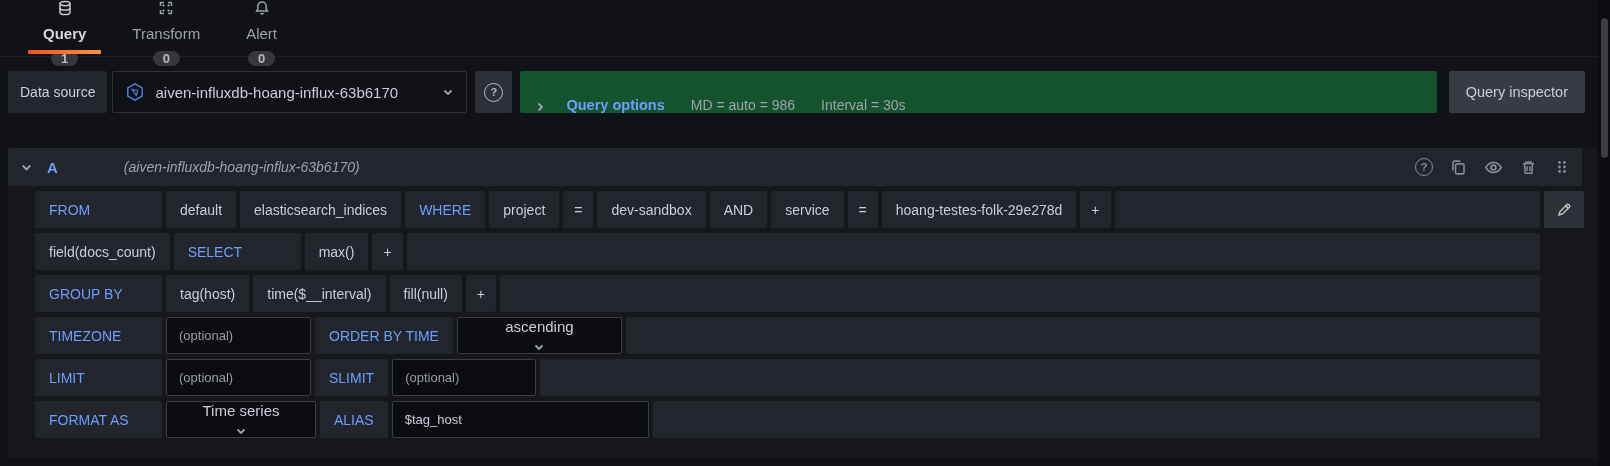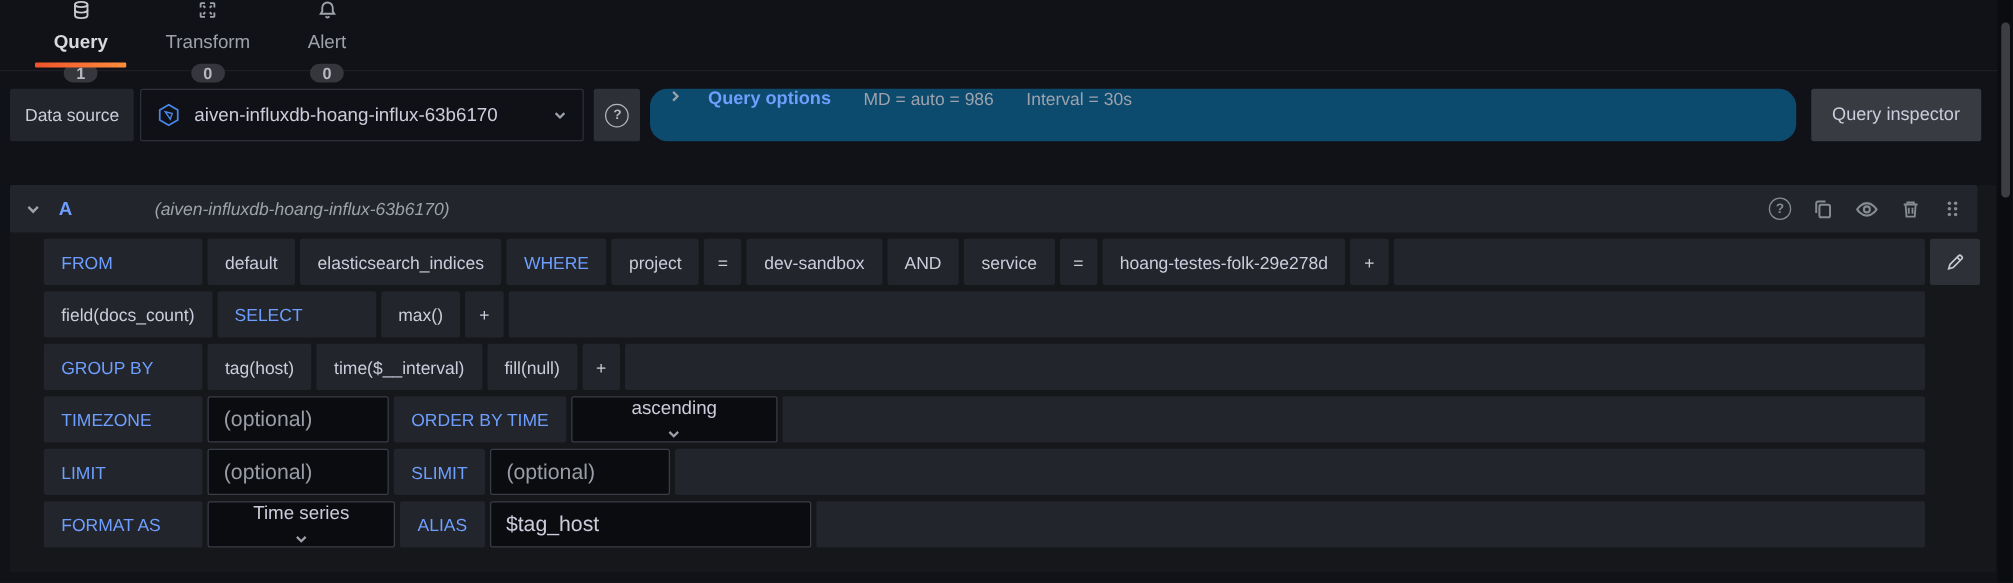--- a/index.html
+++ b/index.html
@@ -66,22 +66,22 @@
     width:37px; background:#2d3036; border-radius:2px;
     display:flex; align-items:center; justify-content:center;
     cursor:pointer; margin-right:8px;
   }
   .circle-glyph {
     width:19px; height:19px; border:1.6px solid #b5b8bf; border-radius:50%;
     display:flex; align-items:center; justify-content:center;
     font-size:11px; font-weight:700; color:#b5b8bf;
   }
   .qoptions {
-    flex:1; background:#0c4a6e; border-radius:14px;
-    display:flex; align-items:flex-start; gap:26px;
+    flex:1; background:#14532d; border-radius:2px;
+    display:flex; align-items:flex-end; gap:26px;
     padding:0 14px; cursor:pointer;
   }
   .qoptions .chev { margin-right:-6px; }
   .qoptions-label { color:#6e9fff; font-size:14.5px; font-weight:600; }
   .qoptions-stat { color:#9da2ab; font-size:14px; font-weight:500; }
   .qinspector {
     margin-left:12px; background:#383b41; border:none; border-radius:2px;
     color:#ccccdc; font-size:14.5px; font-weight:500; font-family:inherit;
     padding:0 17px; cursor:pointer;
   }
@@ -110,21 +110,21 @@
     display:flex; align-items:center;
     padding:0 14px; font-size:14px; font-weight:500; color:#ccccdc;
     white-space:nowrap; cursor:pointer;
   }
   .seg.kw { color:#6e9fff; }
   .seg.rowlabel { width:127px; flex:none; }
   .seg.op { padding:0 11px; }
   .seg.fill { flex:1; cursor:default; }
   .tinput {
     background:#0b0c10; border:1px solid #3a3d46; border-radius:2px;
-    color:#ccccdc; font-size:17px; font-family:inherit;
+    color:#ccccdc; font-size:13px; font-family:inherit;
     padding:0 12px; height:37px;
   }
   .tinput::placeholder { color:#9a9da6; opacity:1; }
   .selectbox {
     background:#0b0c10; border:1px solid #3a3d46; border-radius:2px;
     display:flex; align-items:center; justify-content:space-between;
     padding:0 12px; font-size:15px; color:#ccccdc; cursor:pointer;flex-direction:column;
   }
   .pencil-btn {
     position:absolute; right:-44px; top:0; width:40px; height:37px;

